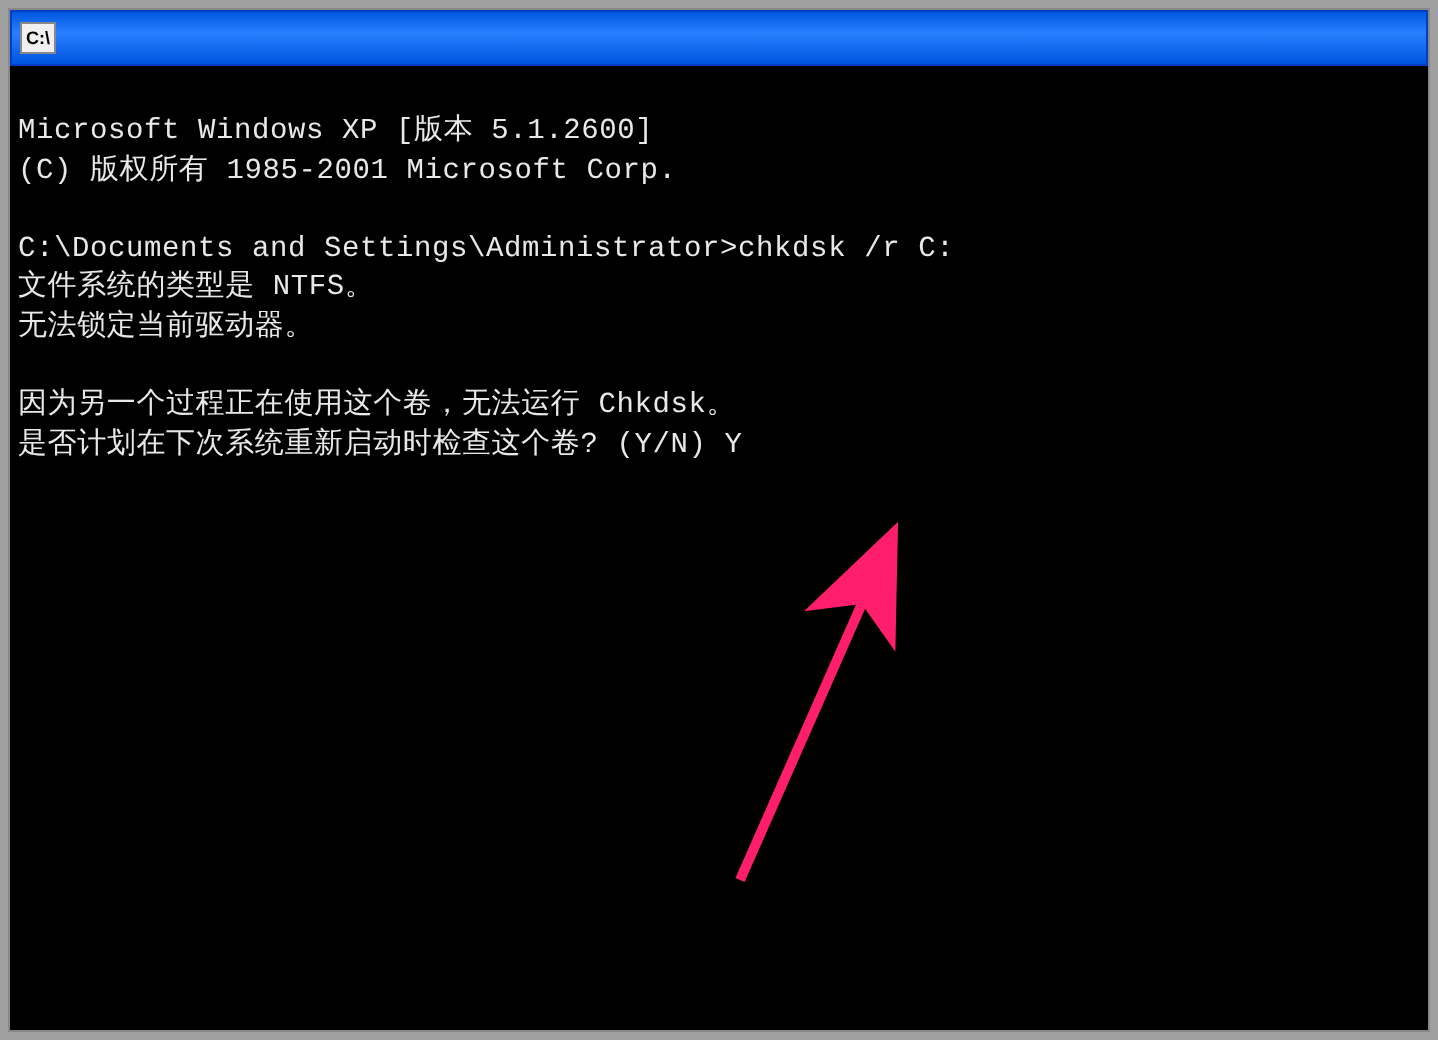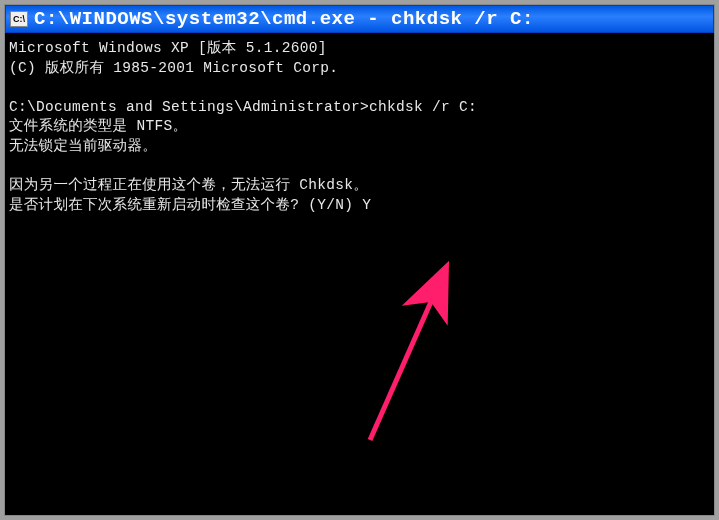--- a/index.html
+++ b/index.html
@@ -48,21 +48,21 @@
     }
     .titlebar-text {
       color: #fff;
       font-size: 19px;
       font-weight: bold;
       font-family: 'Courier New', monospace;
       letter-spacing: 0.5px;
       white-space: nowrap;
     }
     .terminal {
-      padding: 6px 4px;
+      padding: 24px 4px;
       color: #e8e8e8;
       font-size: 14.5px;
       line-height: 1.35;
       font-family: 'NSimSun', 'SimSun', 'Courier New', monospace;
       white-space: pre;
       letter-spacing: 0.3px;
     }
     .arrow-annotation {
       position: absolute;
       top: 260px;
@@ -75,21 +75,20 @@
       width: 100%;
       height: 100%;
     }
   </style>
 </head>
 <body>
 
 <div class="window">
   <div class="titlebar">
     <div class="titlebar-icon">C:\</div>
-    <div class="titlebar-text">C:\WINDOWS\system32\cmd.exe - chkdsk /r C:</div>
   </div>
   <div class="terminal"><span>Microsoft Windows XP [版本 5.1.2600]</span>
 <span>(C) 版权所有 1985-2001 Microsoft Corp.</span>
 <span></span>
 <span>C:\Documents and Settings\Administrator&gt;chkdsk /r C:</span>
 <span>文件系统的类型是 NTFS。</span>
 <span>无法锁定当前驱动器。</span>
 <span></span>
 <span>因为另一个过程正在使用这个卷，无法运行 Chkdsk。</span>
 <span>是否计划在下次系统重新启动时检查这个卷? (Y/N) Y</span></div>

